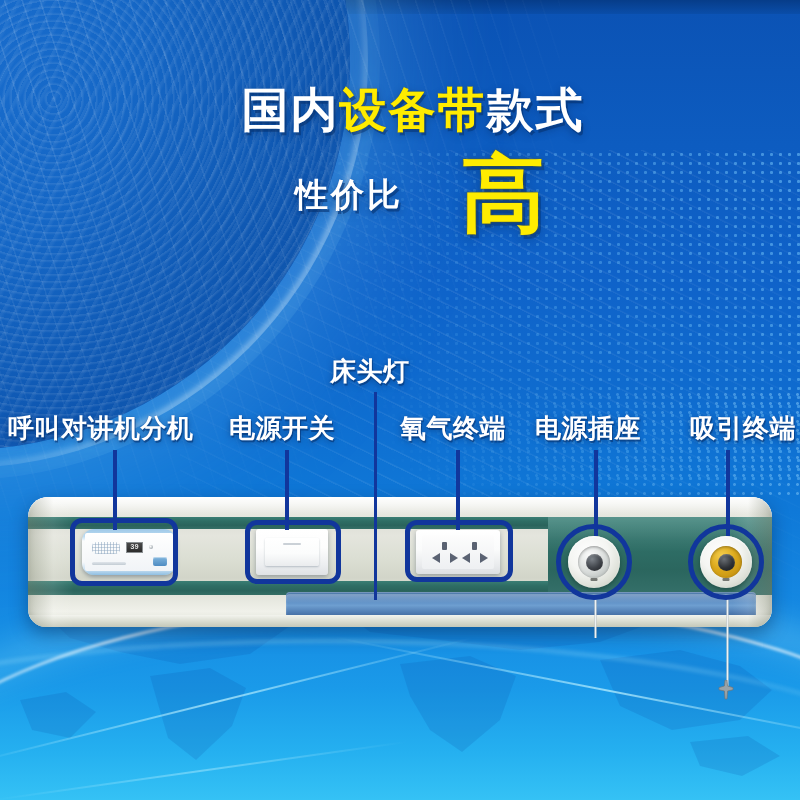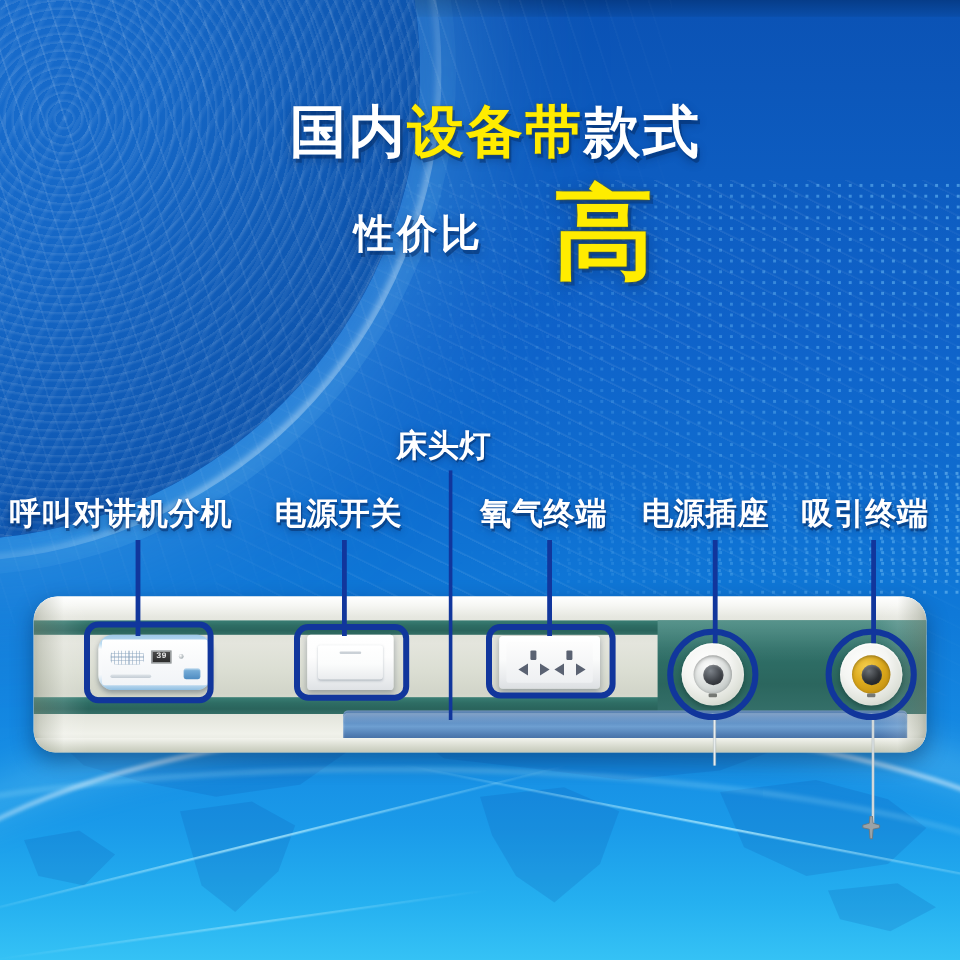--- a/index.html
+++ b/index.html
@@ -617,21 +617,21 @@
       </svg>
     </div>
   </div>
 
   <div class="labels">
     <div class="lab" style="left:229px; top:415px;">电源开关</div>
     <div class="lab" style="left:8px;   top:415px;">呼叫对讲机分机</div>
     <div class="lab" style="left:330px; top:358px;">床头灯</div>
     <div class="lab" style="left:400px; top:415px;">氧气终端</div>
     <div class="lab" style="left:535px; top:415px;">电源插座</div>
-    <div class="lab" style="left:668px; top:415px;">吸引终端</div>
+    <div class="lab" style="left:690px; top:415px;">吸引终端</div>
   </div>
 
   <div class="lead" style="left:113px; top:450px; height:80px;"></div>
   <div class="lead" style="left:285px; top:450px; height:80px;"></div>
   <div class="lead thin" style="left:374px; top:392px; height:208px;"></div>
   <div class="lead" style="left:456px; top:450px; height:80px;"></div>
   <div class="lead" style="left:594px; top:450px; height:86px;"></div>
   <div class="lead" style="left:726px; top:450px; height:86px;"></div>
 
   <div class="hl-box" style="left:70px;  top:518px; width:108px; height:68px;"></div>

